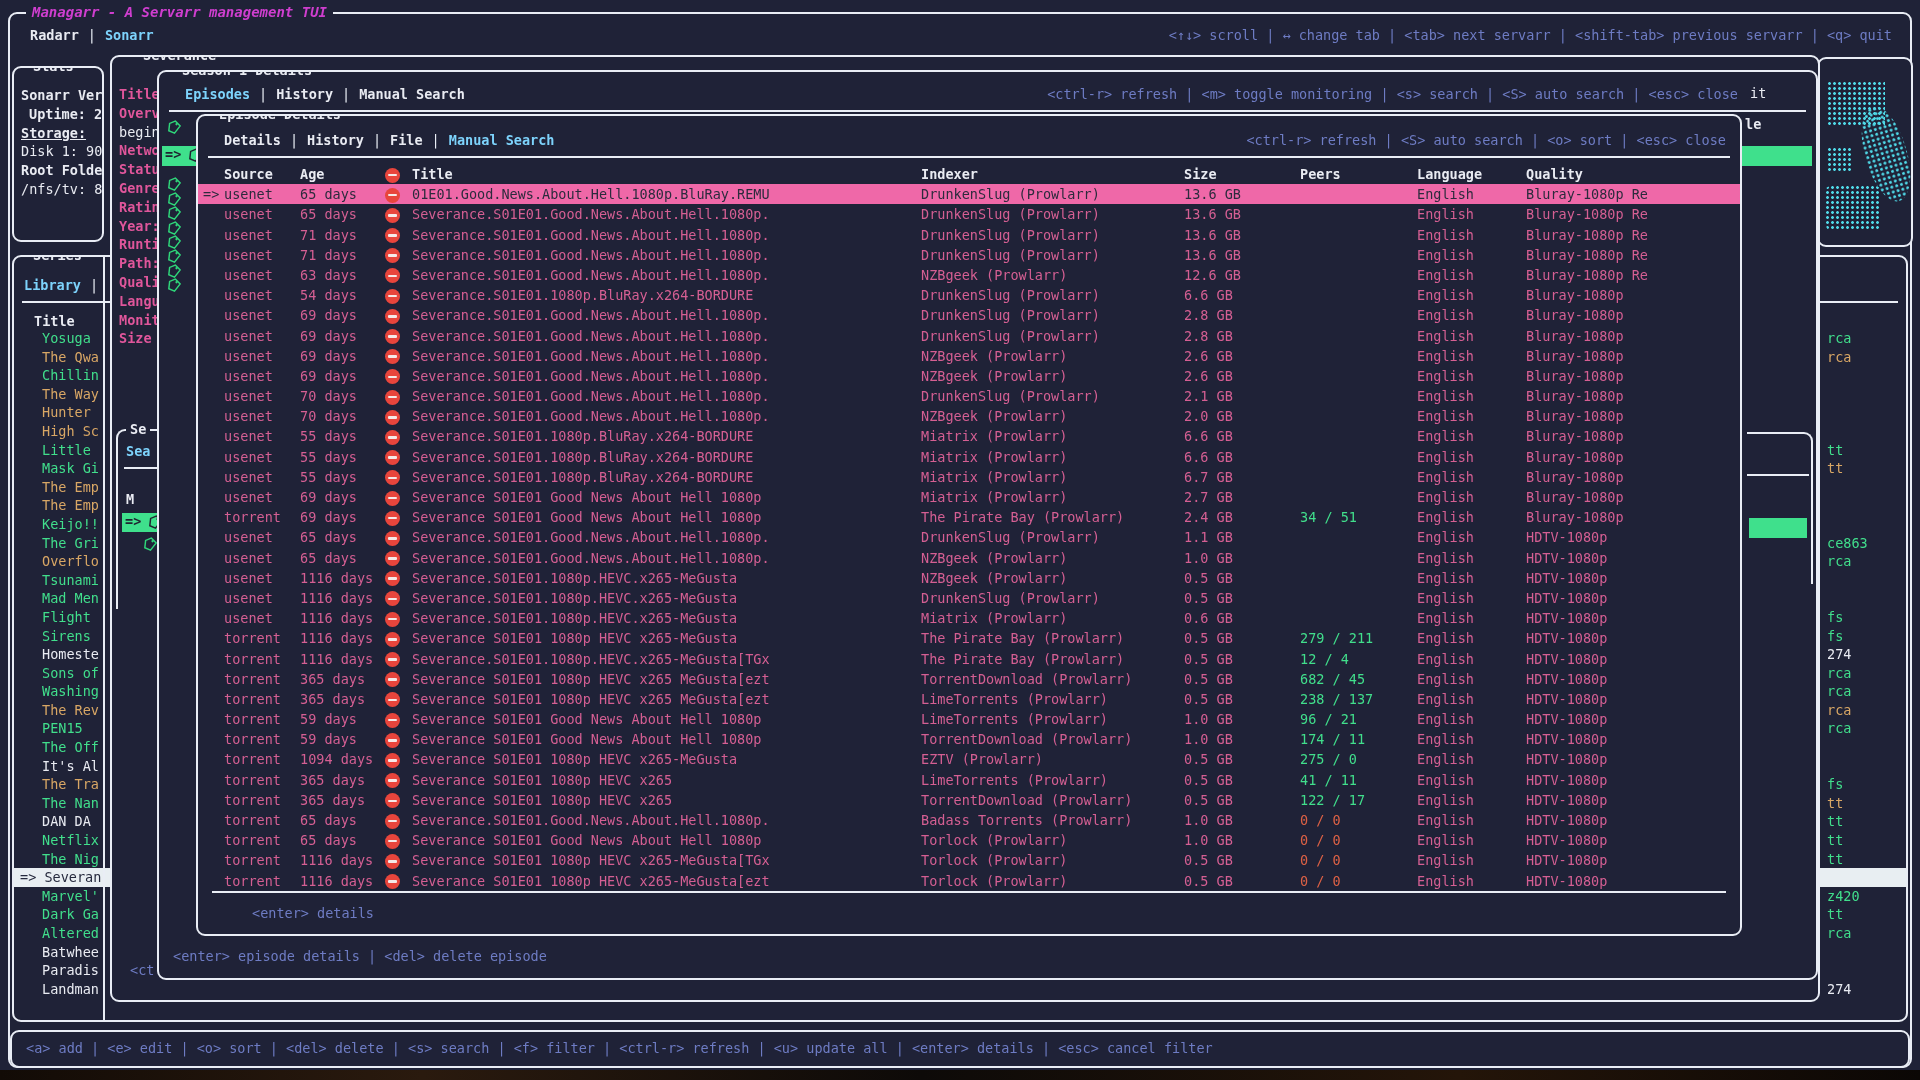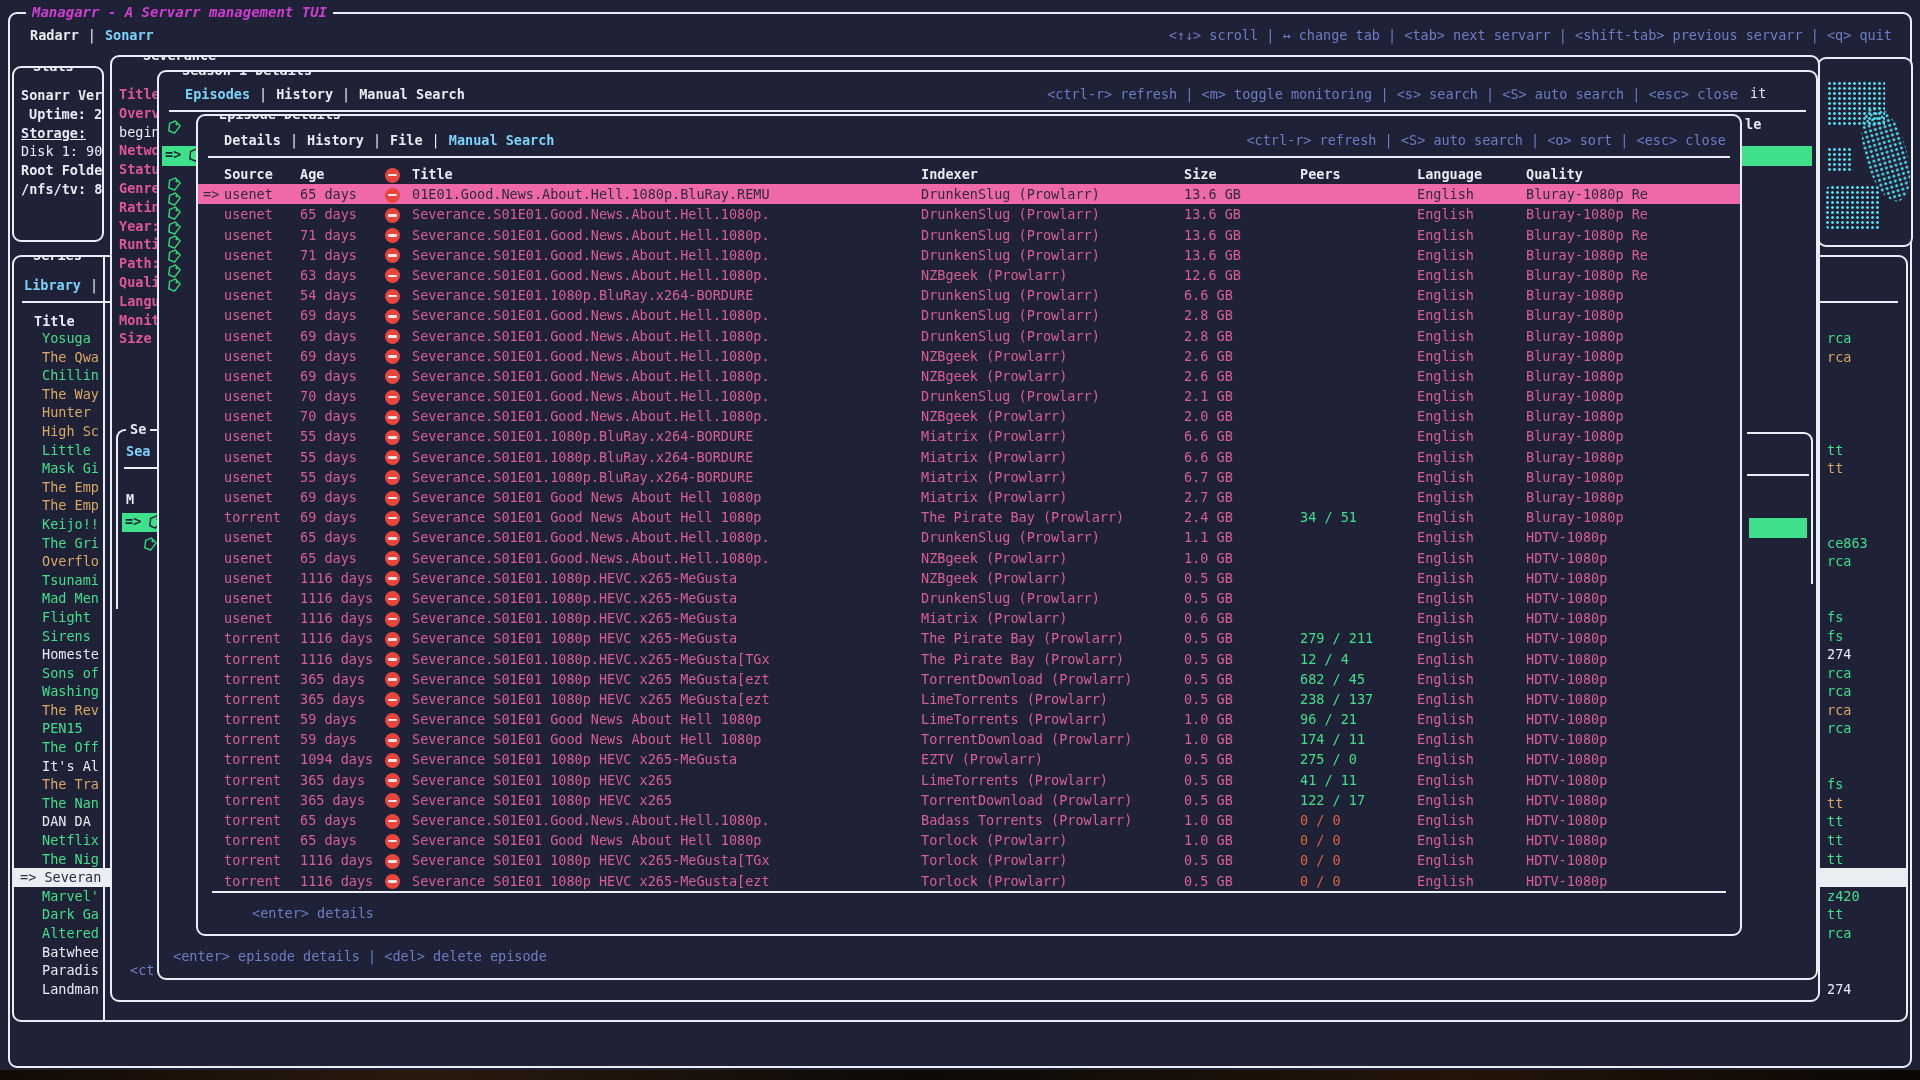--- a/index.html
+++ b/index.html
@@ -112,21 +112,21 @@
 
   <div class="frame" style="left:8px;top:12px;width:1904px;height:1056px"></div>
   <div class="app-title">Managarr - A Servarr management TUI</div>
   <div class="app-tabs">
     <span>Radarr</span><span class="tabsep">|</span><span class="cyan">Sonarr</span>
   </div>
   <div class="top-kb kb">&lt;↑↓&gt; scroll | ↔ change tab | &lt;tab&gt; next servarr | &lt;shift-tab&gt; previous servarr | &lt;q&gt; quit</div>
 
   <div class="box stats">
     <div class="panel-title" style="left:14px">Stats</div>
-    <div class="lines" id="stats-lines"><div style="font-weight: bold;">Sonarr Ver</div><div style="font-weight: bold; margin-left: 8px;">Uptime: 29</div><div style="font-weight: bold; text-decoration: underline;">Storage:</div><div style="font-weight: normal;">Disk 1: 90</div><div style="font-weight: bold;">Root Folde</div><div style="font-weight: bold;">/nfs/tv: 8</div></div>
+    <div class="lines" id="stats-lines"><div style="font-weight: bold;">Sonarr Ver</div><div style="font-weight: bold; margin-left: 8px;">Uptime: 29</div><div style="font-weight: bold; text-decoration: underline;">Storage:</div><div style="font-weight: normal;">Disk 1: 90</div><div style="font-weight: bold;">Root Folde</div><div style="font-weight: normal;">/nfs/tv: 8</div></div>
   </div>
 
   <div class="box logo">
     <div>
       <div class="blob" style="left:8px;top:22px;width:58px;height:44px"></div>
       <div class="blob" style="left:46px;top:46px;width:42px;height:98px;border-radius:50%;transform:rotate(-16deg)"></div>
       <div class="blob" style="left:8px;top:88px;width:26px;height:26px"></div>
       <div class="blob" style="left:6px;top:126px;width:56px;height:46px;border-radius:8px"></div>
     </div>
   </div>
@@ -701,15 +701,18 @@
           <span class="c-size">0.5 GB</span>
           <span class="c-peers zero">0 / 0</span>
           <span class="c-lang">English</span>
           <span class="c-qual">HDTV-1080p</span>
         </div>
       </div>
     <div class="hline ep-footer-div"></div>
     <div class="ep-footer kb">&lt;enter&gt; details</div>
   </div>
 
+  <div class="box bottombar">
+    <div class="txt kb">&lt;a&gt; add | &lt;e&gt; edit | &lt;o&gt; sort | &lt;del&gt; delete | &lt;s&gt; search | &lt;f&gt; filter | &lt;ctrl-r&gt; refresh | &lt;u&gt; update all | &lt;enter&gt; details | &lt;esc&gt; cancel filter</div>
+  </div>
 
 </div>
 <div class="wallpaper"></div>
 
 </body></html>

